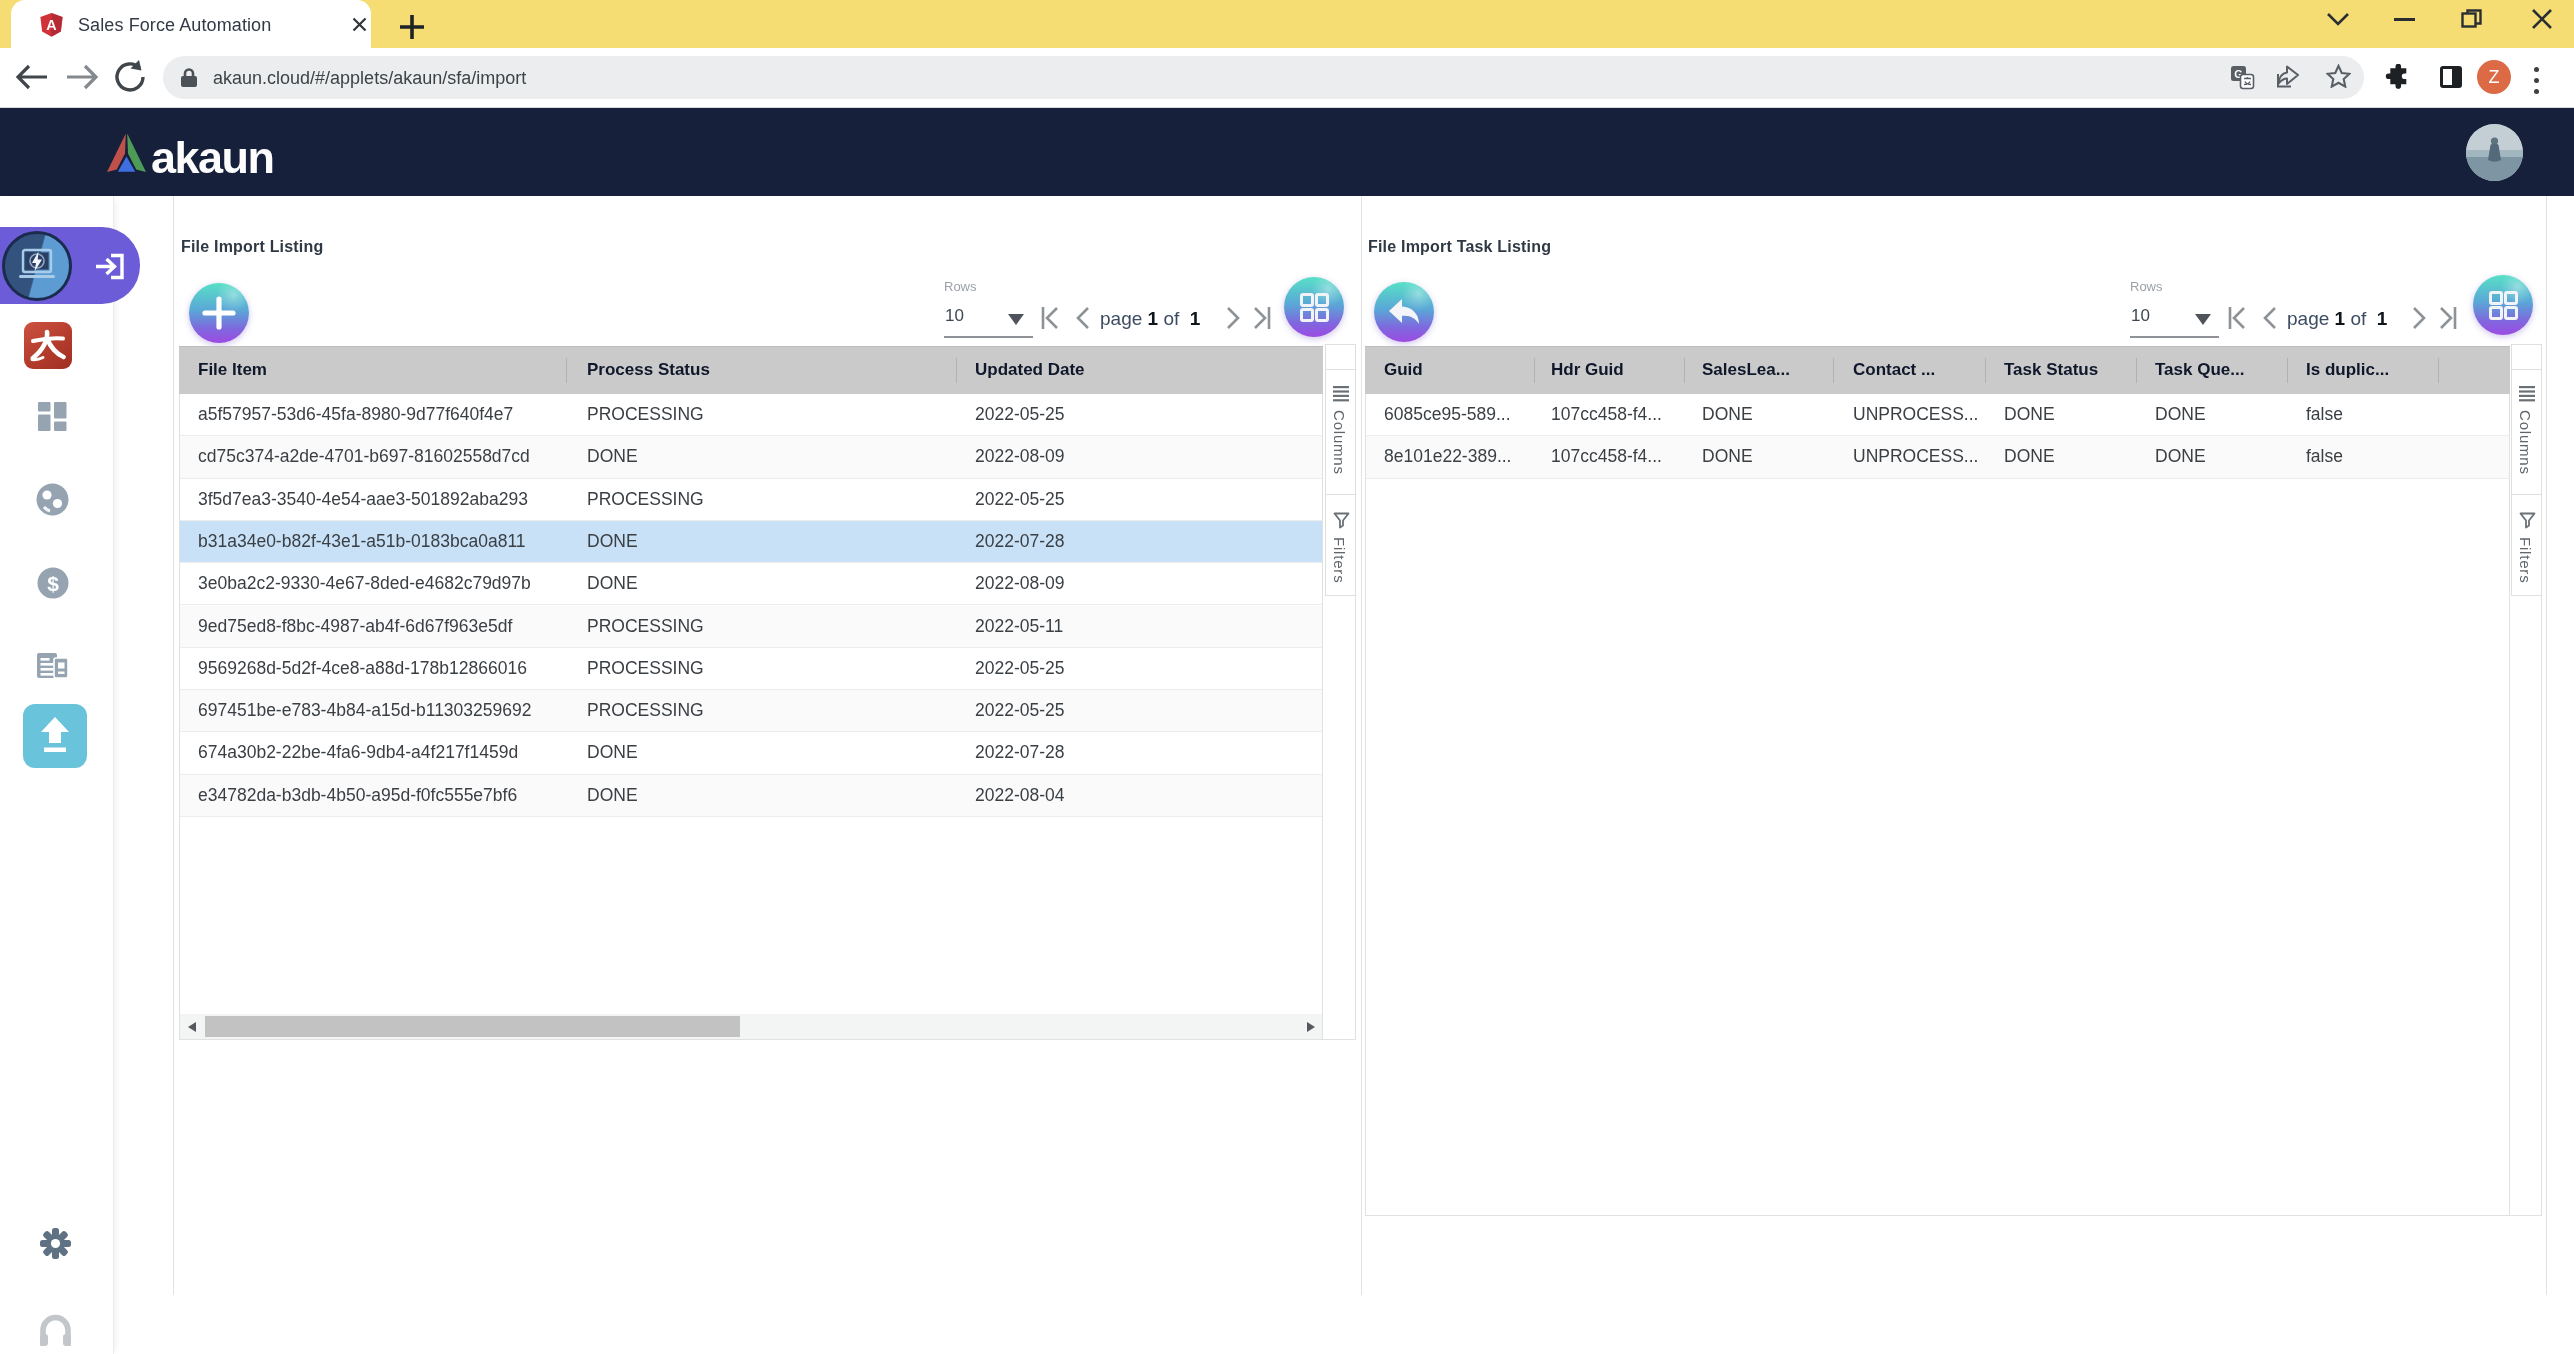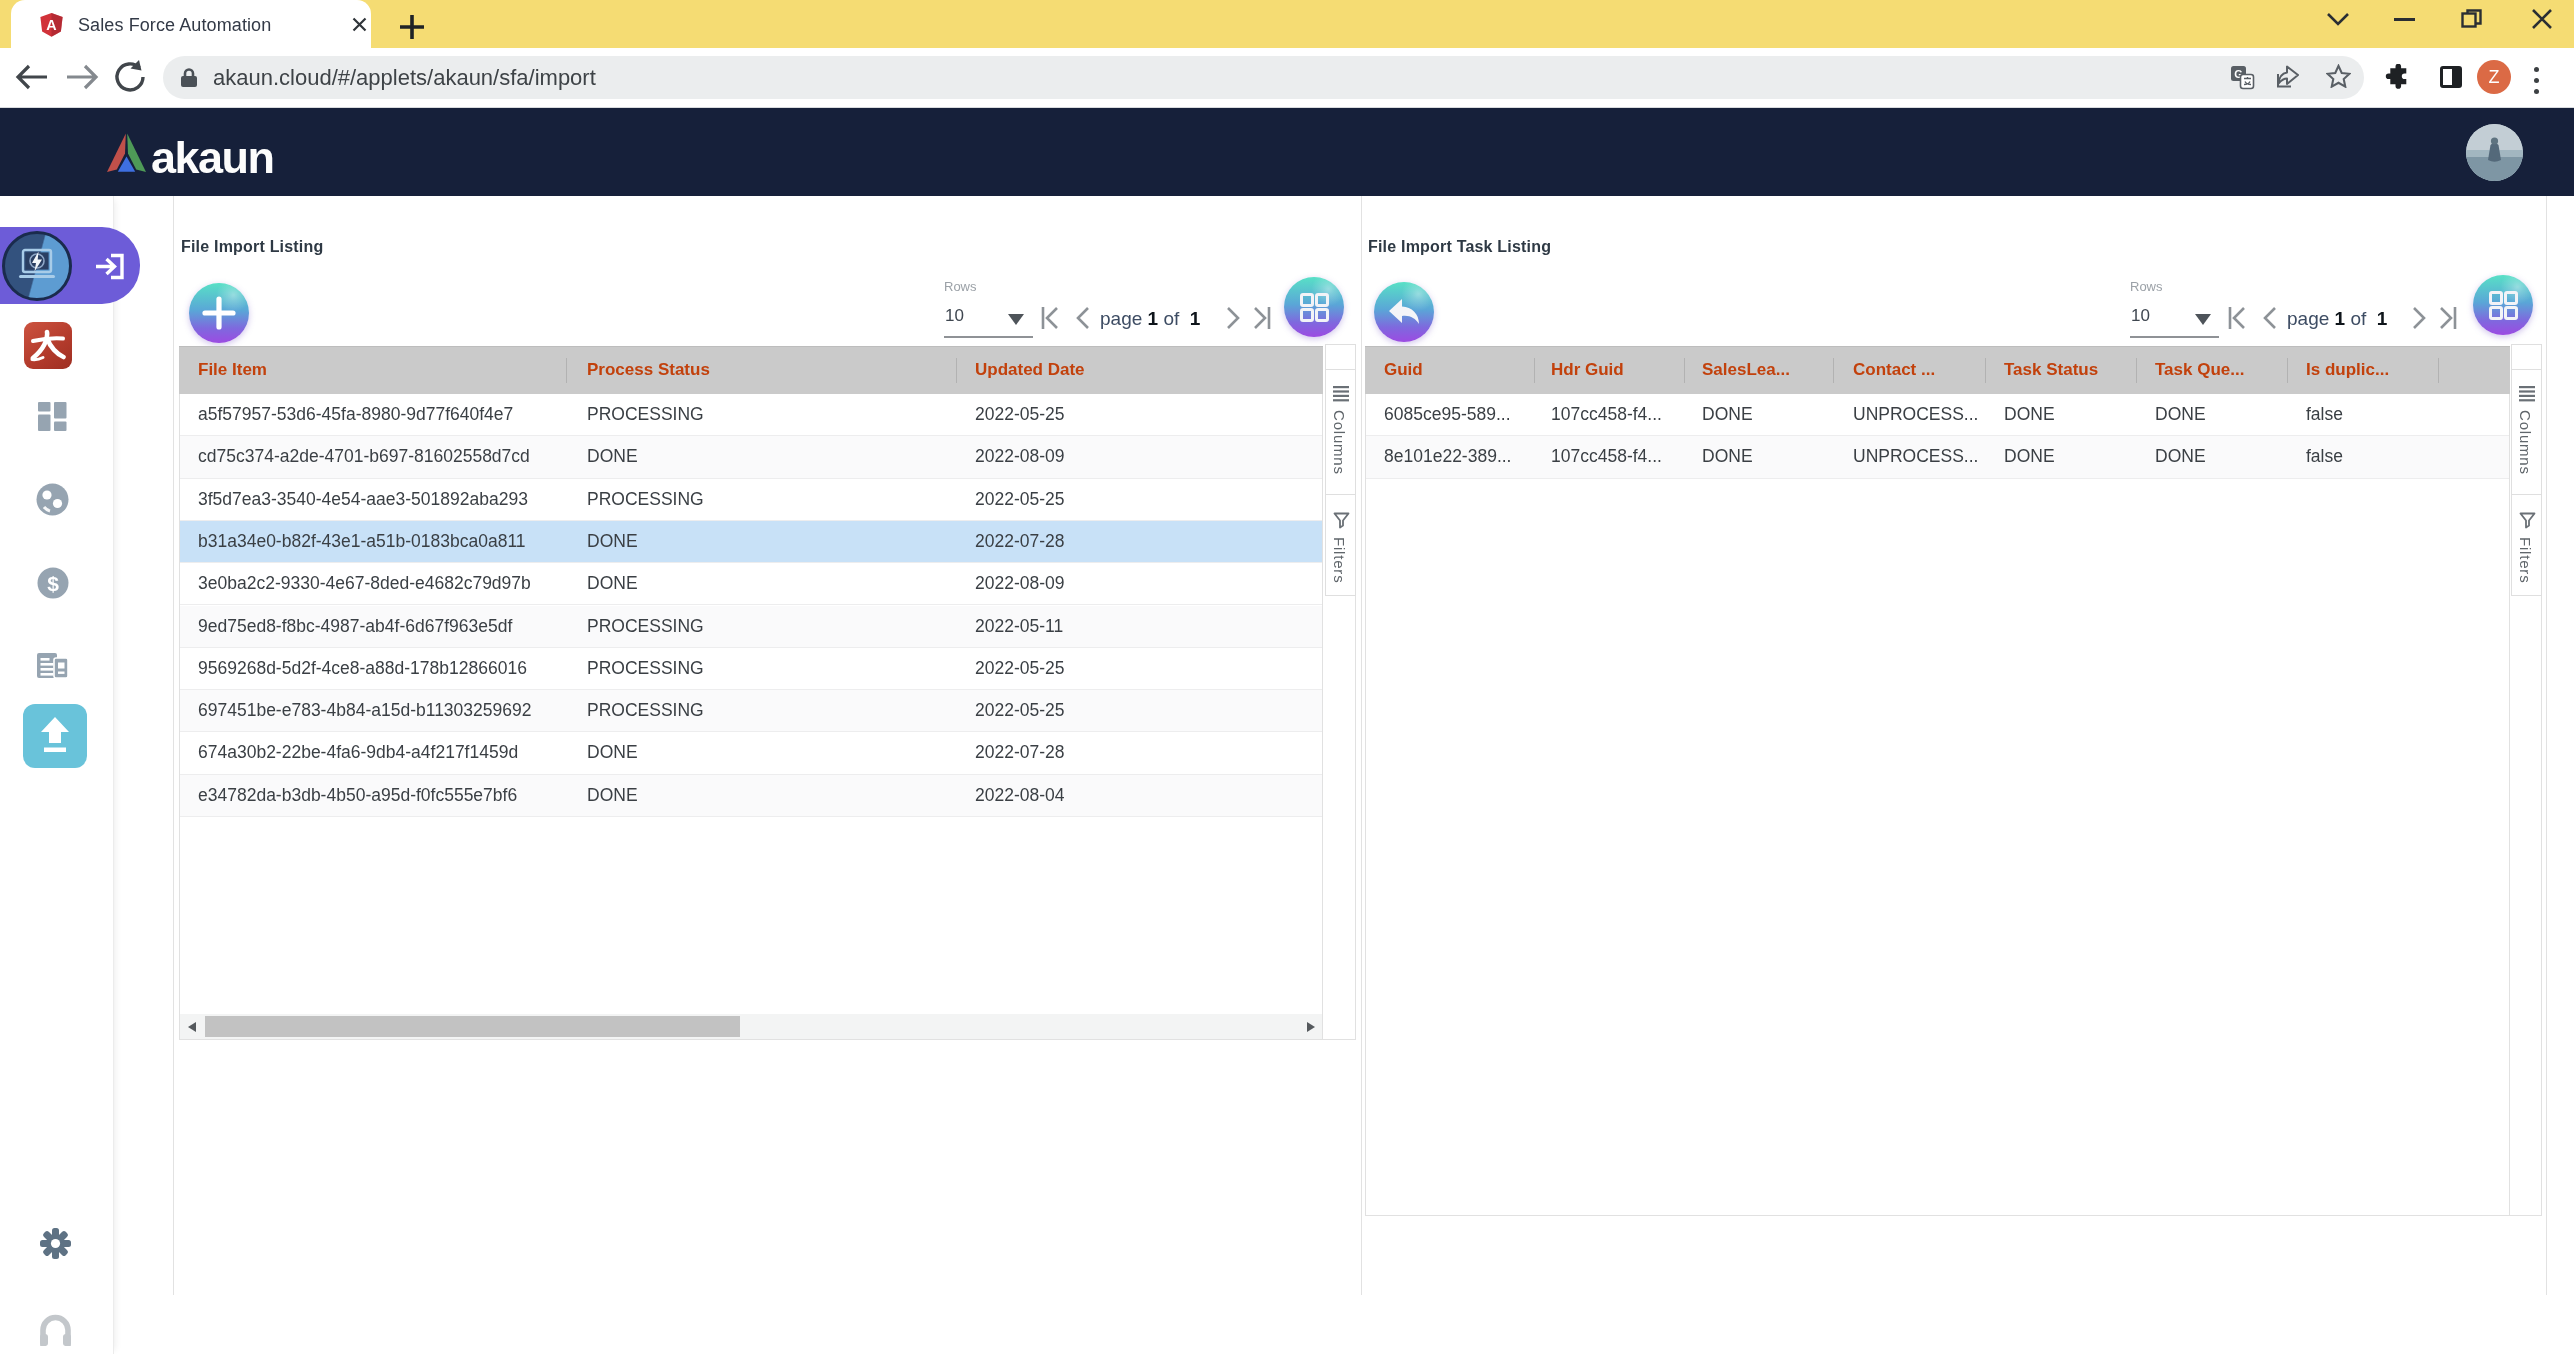--- a/index.html
+++ b/index.html
@@ -7,21 +7,21 @@
   body { font-family:"Liberation Sans", sans-serif; background:#fff; }
   #screen { position:relative; width:2574px; height:1354px; overflow:hidden; background:#fff; }
   .abs { position:absolute; }
   svg { display:block; }
   
   #tabstrip { left:0; top:0; width:2574px; height:48px; background:#F5DC73; }
   #tab { left:11px; top:0; width:360px; height:48px; background:#fff; border-radius:14px 14px 0 0; }
   #tabtitle { left:67px; top:0; height:48px; line-height:50px; font-size:18px; color:#333A47; letter-spacing:0.1px; }
   #toolbar { left:0; top:48px; width:2574px; height:60px; background:#fff; border-bottom:1px solid #D9DBDE; }
   #urlpill { left:163px; top:8px; width:2201px; height:43px; border-radius:21.5px; background:#EBEDEE; }
-  #urltext { left:213px; top:8px; height:43px; line-height:44px; font-size:22px; color:#3E4347; letter-spacing:0px; }
+  #urltext { left:213px; top:8px; height:43px; line-height:44px; font-size:18px; color:#3E4347; letter-spacing:0px; }
   #appbar { left:0; top:108px; width:2574px; height:88px; background:#16203A; }
   #logotext { left:151px; top:24px; font-size:45px; font-weight:bold; color:#FCFCFC; letter-spacing:-1.5px; }
   #avatar { left:2466px; top:16px; width:57px; height:57px; border-radius:50%;
      background:linear-gradient(180deg,#C9D3D8 0%,#B4C3CC 45%,#8FA9B5 60%,#7E99A7 100%); }
   
   #sidebar { left:0; top:196px; width:114px; height:1158px; background:#fff;
      border-right:1px solid #ECECEC; box-shadow: 5px 0 7px -4px rgba(0,0,0,0.08); }
   #activepill { left:0; top:227px; width:140px; height:77px; background:#6D5CD8; border-radius:0 38px 38px 0; z-index:3;}
   #appcircle { left:2px; top:231px; width:70px; height:70px; border-radius:50%; border:3px solid #1A2B4D;
      background:linear-gradient(105deg,#33527E 49%,#5D9CD2 51%); z-index:4; }
@@ -32,21 +32,21 @@
      background:radial-gradient(circle at 74% 20%, rgba(255,255,255,0.38) 0%, rgba(255,255,255,0.22) 9%, rgba(255,255,255,0) 26%),
        linear-gradient(180deg,#58E0C6 0%,#5AA6D7 46%,#7F68DE 76%,#9C4BE2 100%);
      box-shadow:0 2px 6px rgba(120,90,200,0.35); }
   .rowslab { font-size:13px; color:#9BA1A7; }
   .rowsval { font-size:17px; color:#3F4750; }
   .pagetxt { font-size:19px; color:#3D4C63; font-weight:500; }
   .pagenum { font-size:19px; color:#0F151B; font-weight:bold; }
   .chev { stroke:#8D9297; stroke-width:2.6; fill:none; }
   
   .thead { background:#CACACA; border-top:1px solid #BDBDBD; }
-  .th { font-size:17px; font-weight:600; color:#c2410c; }
+  .th { font-size:17px; font-weight:600; color:#0f172a; }
   .td { font-size:17.5px; color:#3A3F44; }
   .vtab { background:#fff; border:1px solid #DFDFDF; }
   .vtxt { writing-mode:vertical-rl; font-size:15px; color:#60666B; letter-spacing:0.8px; }
 </style>
 </head>
 <body>
 <div id="screen">
 
 <div class="abs" id="tabstrip">
   <div class="abs" id="tab">

